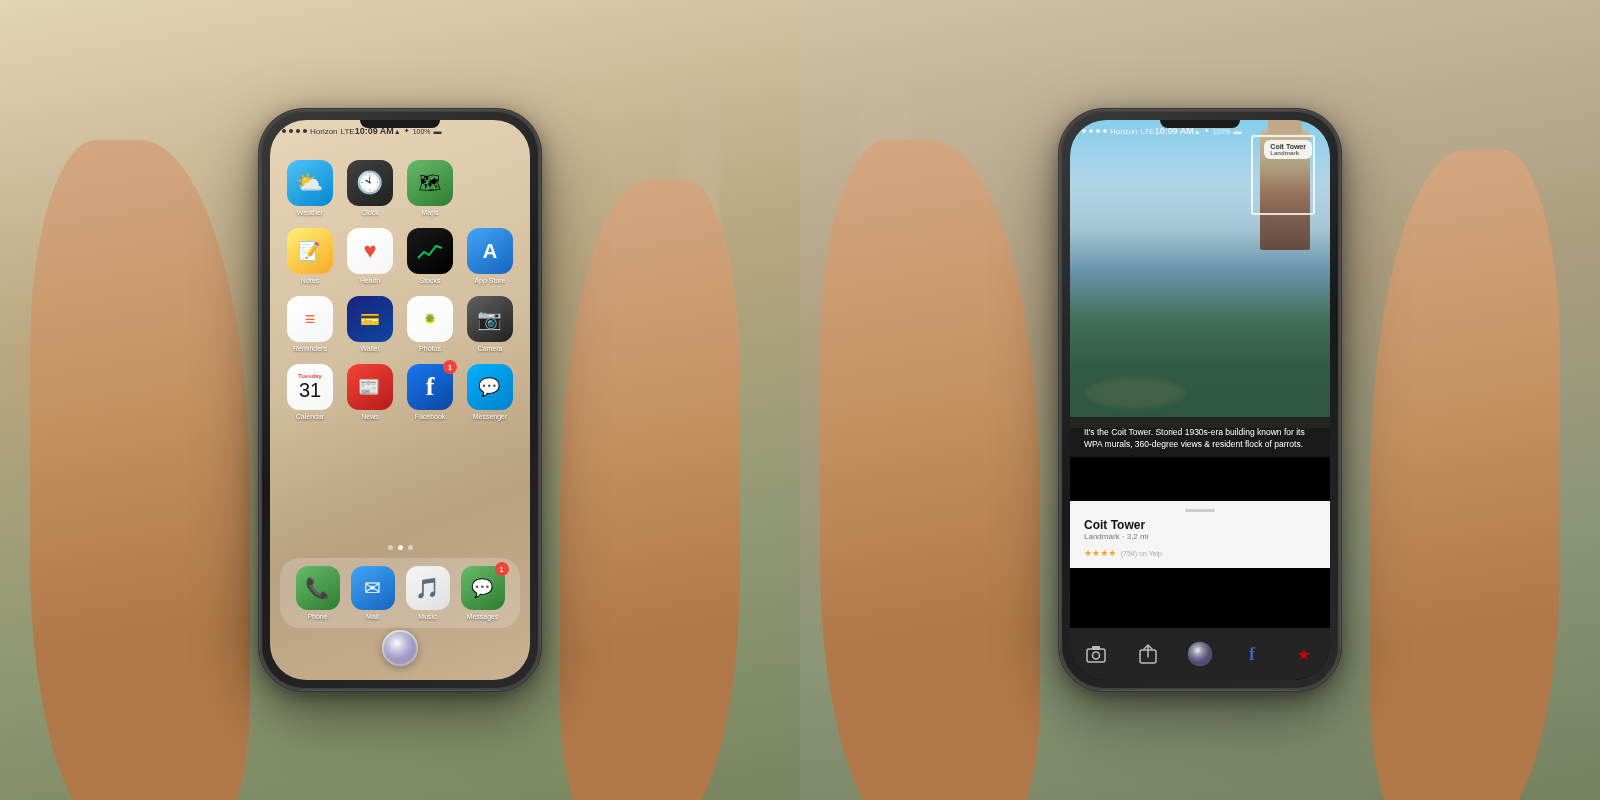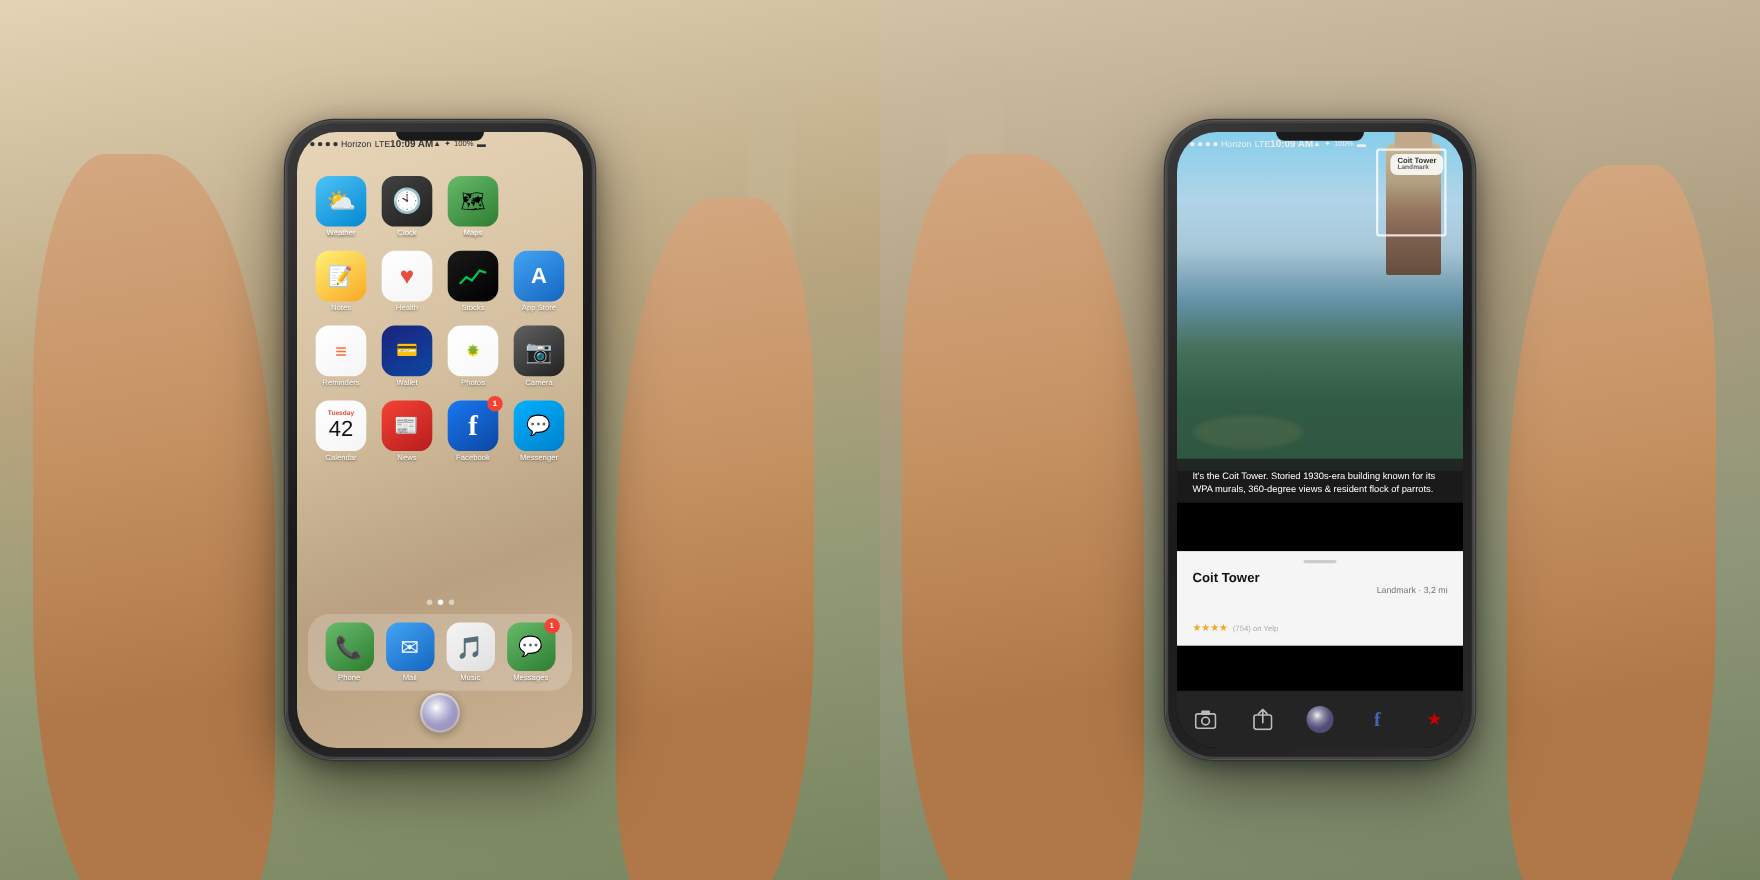--- a/index.html
+++ b/index.html
@@ -317,22 +317,21 @@
 
     .ar-place-name {
       font-size: 12px;
       font-weight: 700;
       color: #111;
     }
 
     .ar-place-sub {
       font-size: 8px;
       color: #777;
-      margin-bottom: 20px;
-      text-align: right;
+      margin-bottom: 1px;
     }
 
     .stars {
       color: #f5a623;
       font-size: 9px;
     }
 
     .ar-directions-btn {
       margin-top: 6px;
       background: #2a2a2a;
@@ -511,21 +510,21 @@
         <div class="app-icon-wrap">
           <div class="app-icon app-camera">
             <span style="color:#bbb;font-size:20px;">📷</span>
           </div>
           <span class="app-label">Camera</span>
         </div>
 
         <div class="app-icon-wrap">
           <div class="app-icon app-calendar" style="display:flex;flex-direction:column;align-items:center;justify-content:center;">
             <div style="font-size:6px;color:#e74c3c;font-weight:700;line-height:1;">Tuesday</div>
-            <div style="font-size:20px;color:#111;font-weight:300;line-height:1.1;">42</div>
+            <div style="font-size:20px;color:#111;font-weight:300;line-height:1.1;">31</div>
           </div>
           <span class="app-label">Calendar</span>
         </div>
         <div class="app-icon-wrap">
           <div class="app-icon app-news">
             <span style="color:white;font-size:18px;">📰</span>
           </div>
           <span class="app-label">News</span>
         </div>
         <div class="app-icon-wrap">

